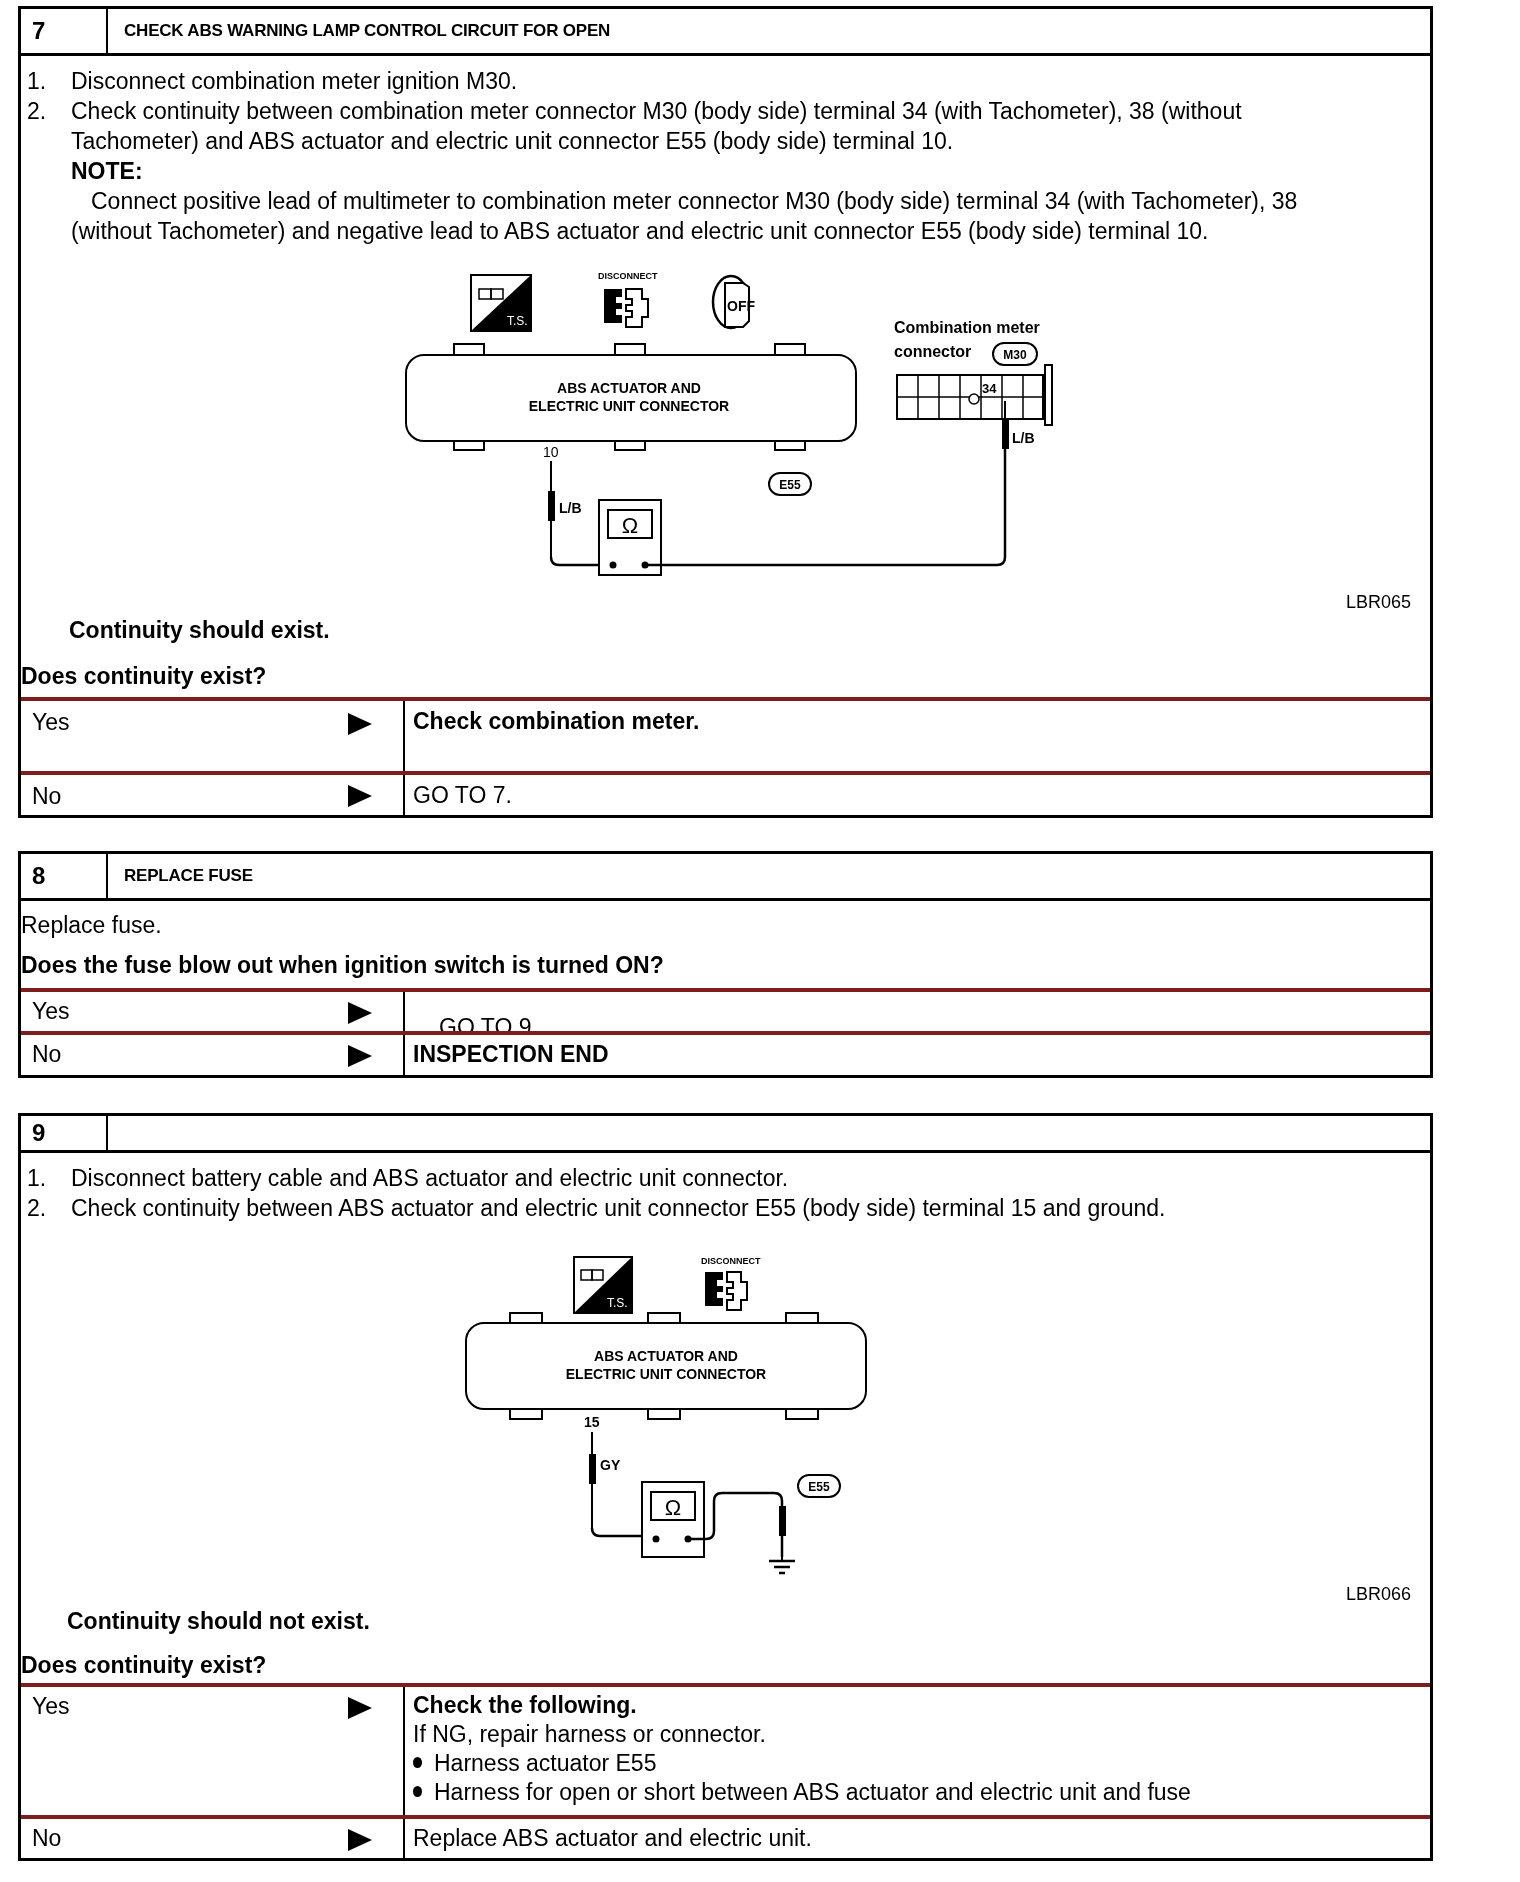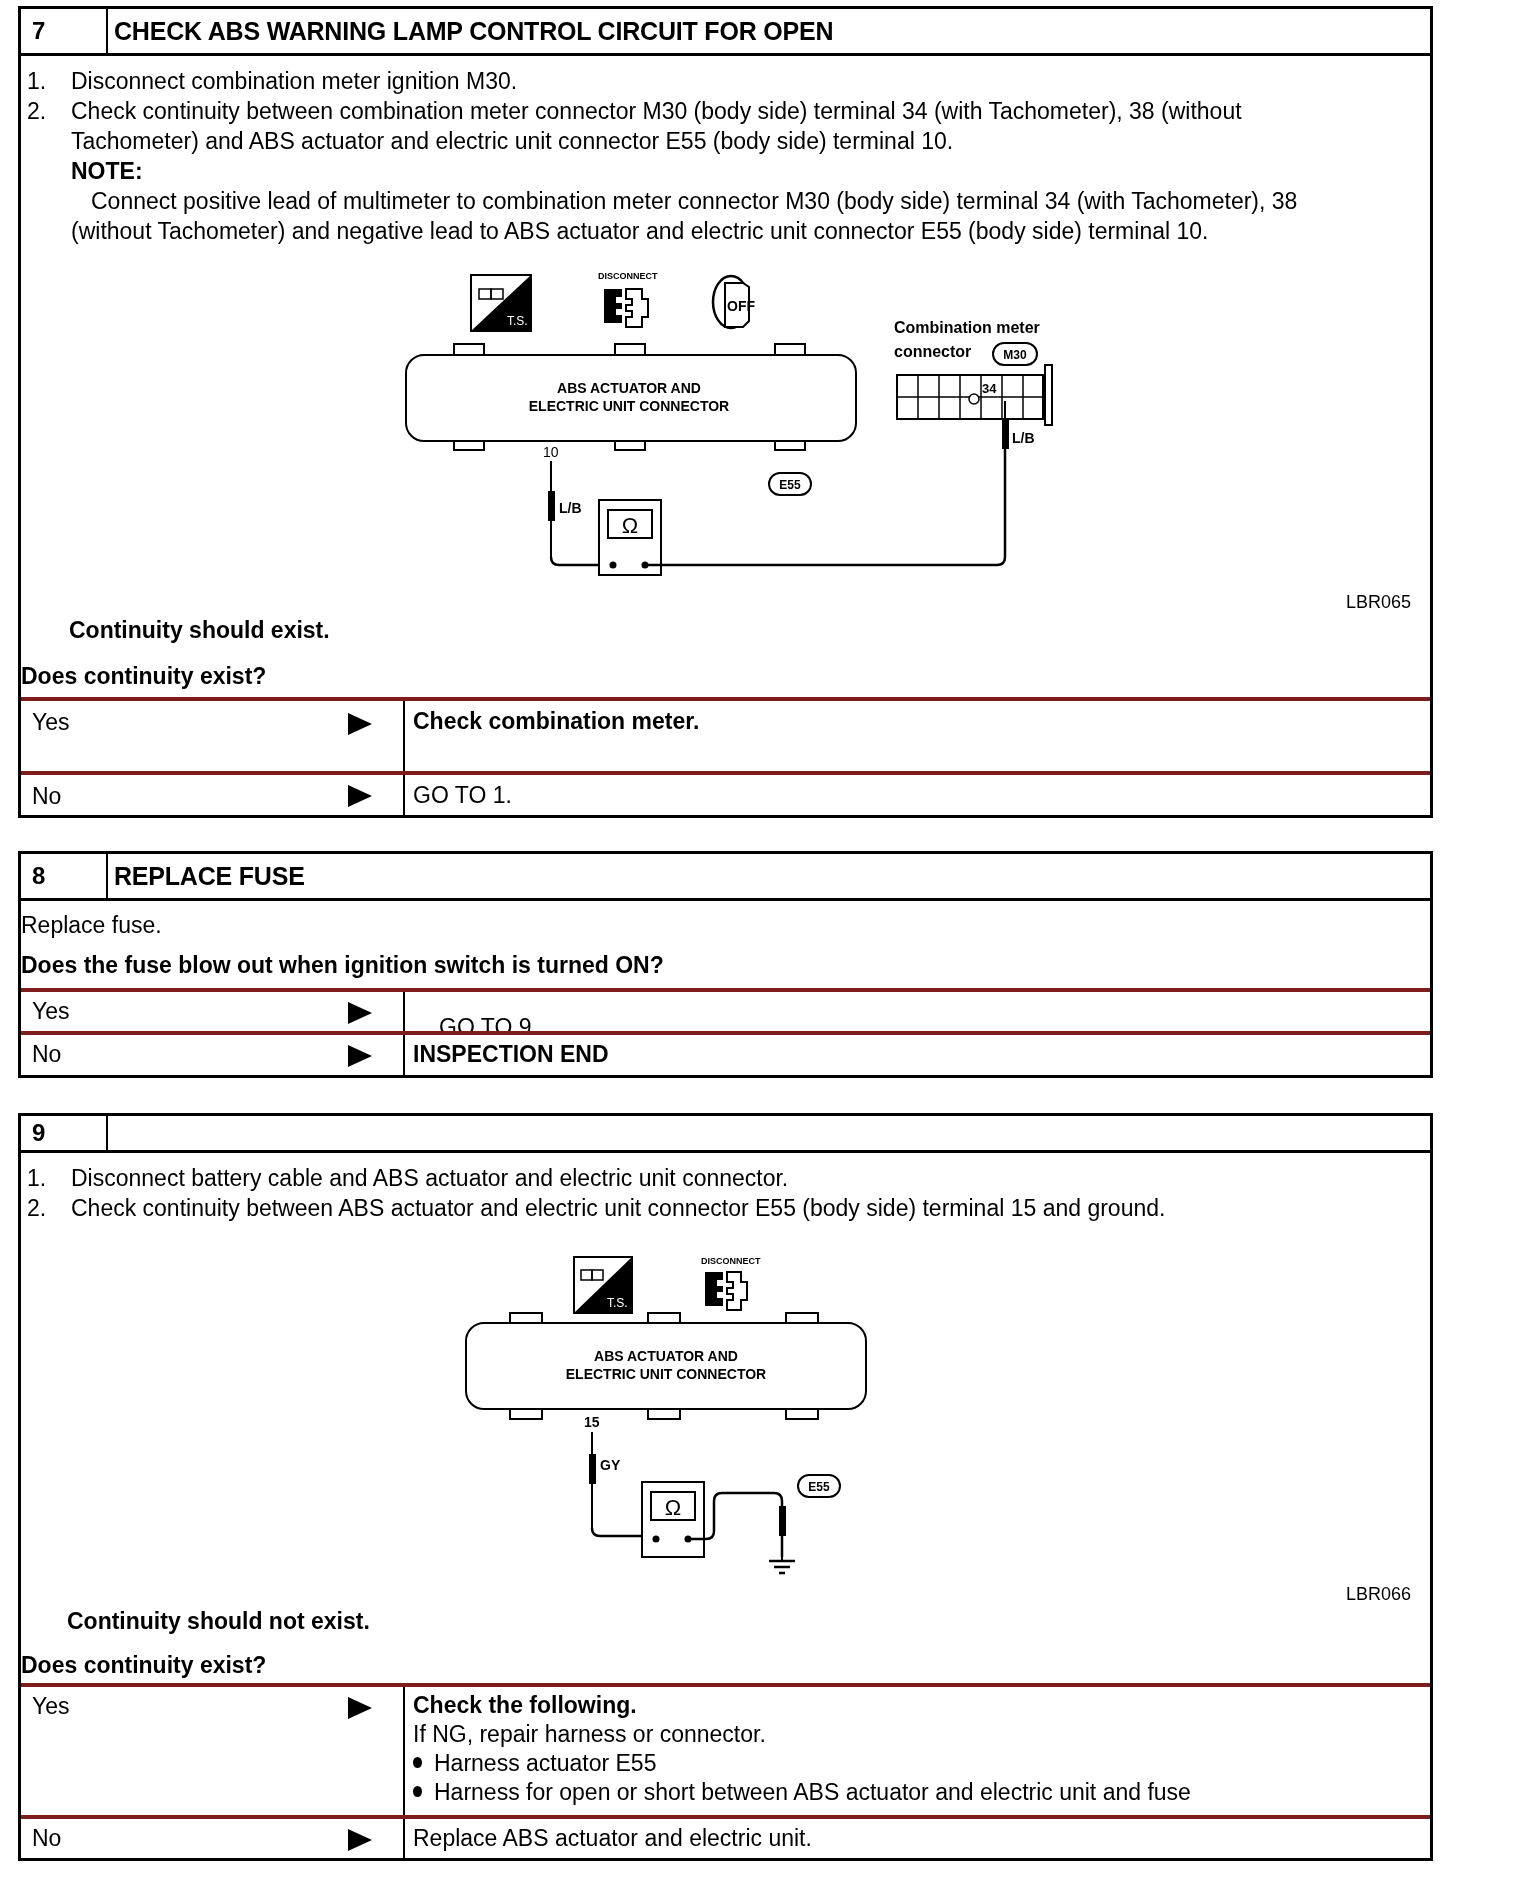--- a/index.html
+++ b/index.html
@@ -2,21 +2,21 @@
 <html><head>
 <meta charset="utf-8">
 <style>
   * { box-sizing: border-box; margin: 0; padding: 0; }
   html, body { width: 1520px; height: 1882px; background: #ffffff; overflow: hidden; }
   body { position: relative; font-family: "Liberation Sans", "DejaVu Sans", sans-serif; color: #000; }
 
   .section { position: absolute; left: 18px; width: 1415px; border: 3px solid #000; background: #fff; }
   .hdr { position: absolute; left: 0; right: 0; top: 0; border-bottom: 3px solid #000; display: flex; }
   .hdr .num { width: 87px; border-right: 2px solid #000; font-weight: bold; font-size: 24px; padding-left: 11px; display: flex; align-items: center; }
-  .hdr .title { font-weight: bold; font-size: 25px; padding-left: 6px; display: flex; align-items: center; letter-spacing: -0.2px; }
+  .hdr .title { font-weight: bold; font-size: 17px; padding-left: 16px; display: flex; align-items: center; letter-spacing: -0.2px; }
 
   .abs { position: absolute; }
   .txt { font-size: 23px; line-height: 30px; white-space: nowrap; }
   .bold { font-weight: bold; }
   .center { }
 
   .row { position: absolute; left: 0; right: 0; border-top: 4px solid #7f1d1d; }
   .row .ans { position: absolute; left: 11px; font-size: 23px; }
   .row .arrow { position: absolute; left: 327px; width: 0; height: 0; border-top: 11px solid transparent; border-bottom: 11px solid transparent; border-left: 24px solid #000; }
   .row .divider { position: absolute; left: 382px; top: 0; bottom: 0; border-left: 2px solid #000; }
@@ -132,21 +132,21 @@
   <div class="row" style="top:688px; height:74px;">
     <span class="ans" style="top:8px;">Yes</span>
     <span class="arrow" style="top:12px;"></span>
     <span class="divider"></span>
     <span class="res bold" style="top:5px;">Check combination meter.</span>
   </div>
   <div class="row" style="top:762px; height:44px;">
     <span class="ans" style="top:8px;">No</span>
     <span class="arrow" style="top:10px;"></span>
     <span class="divider"></span>
-    <span class="res" style="top:5px;">GO TO 1.</span>
+    <span class="res" style="top:5px;">GO TO 7.</span>
   </div>
 </div>
 
 <div class="section" style="top:851px; height:227px;">
   <div class="hdr" style="height:47px;">
     <div class="num">8</div>
     <div class="title">REPLACE FUSE</div>
   </div>
   <div class="abs txt" style="left:0; top:56px;">Replace fuse.</div>
   <div class="abs txt bold center" style="left:0; right:0; top:96px;">Does the fuse blow out when ignition switch is turned ON?</div>

